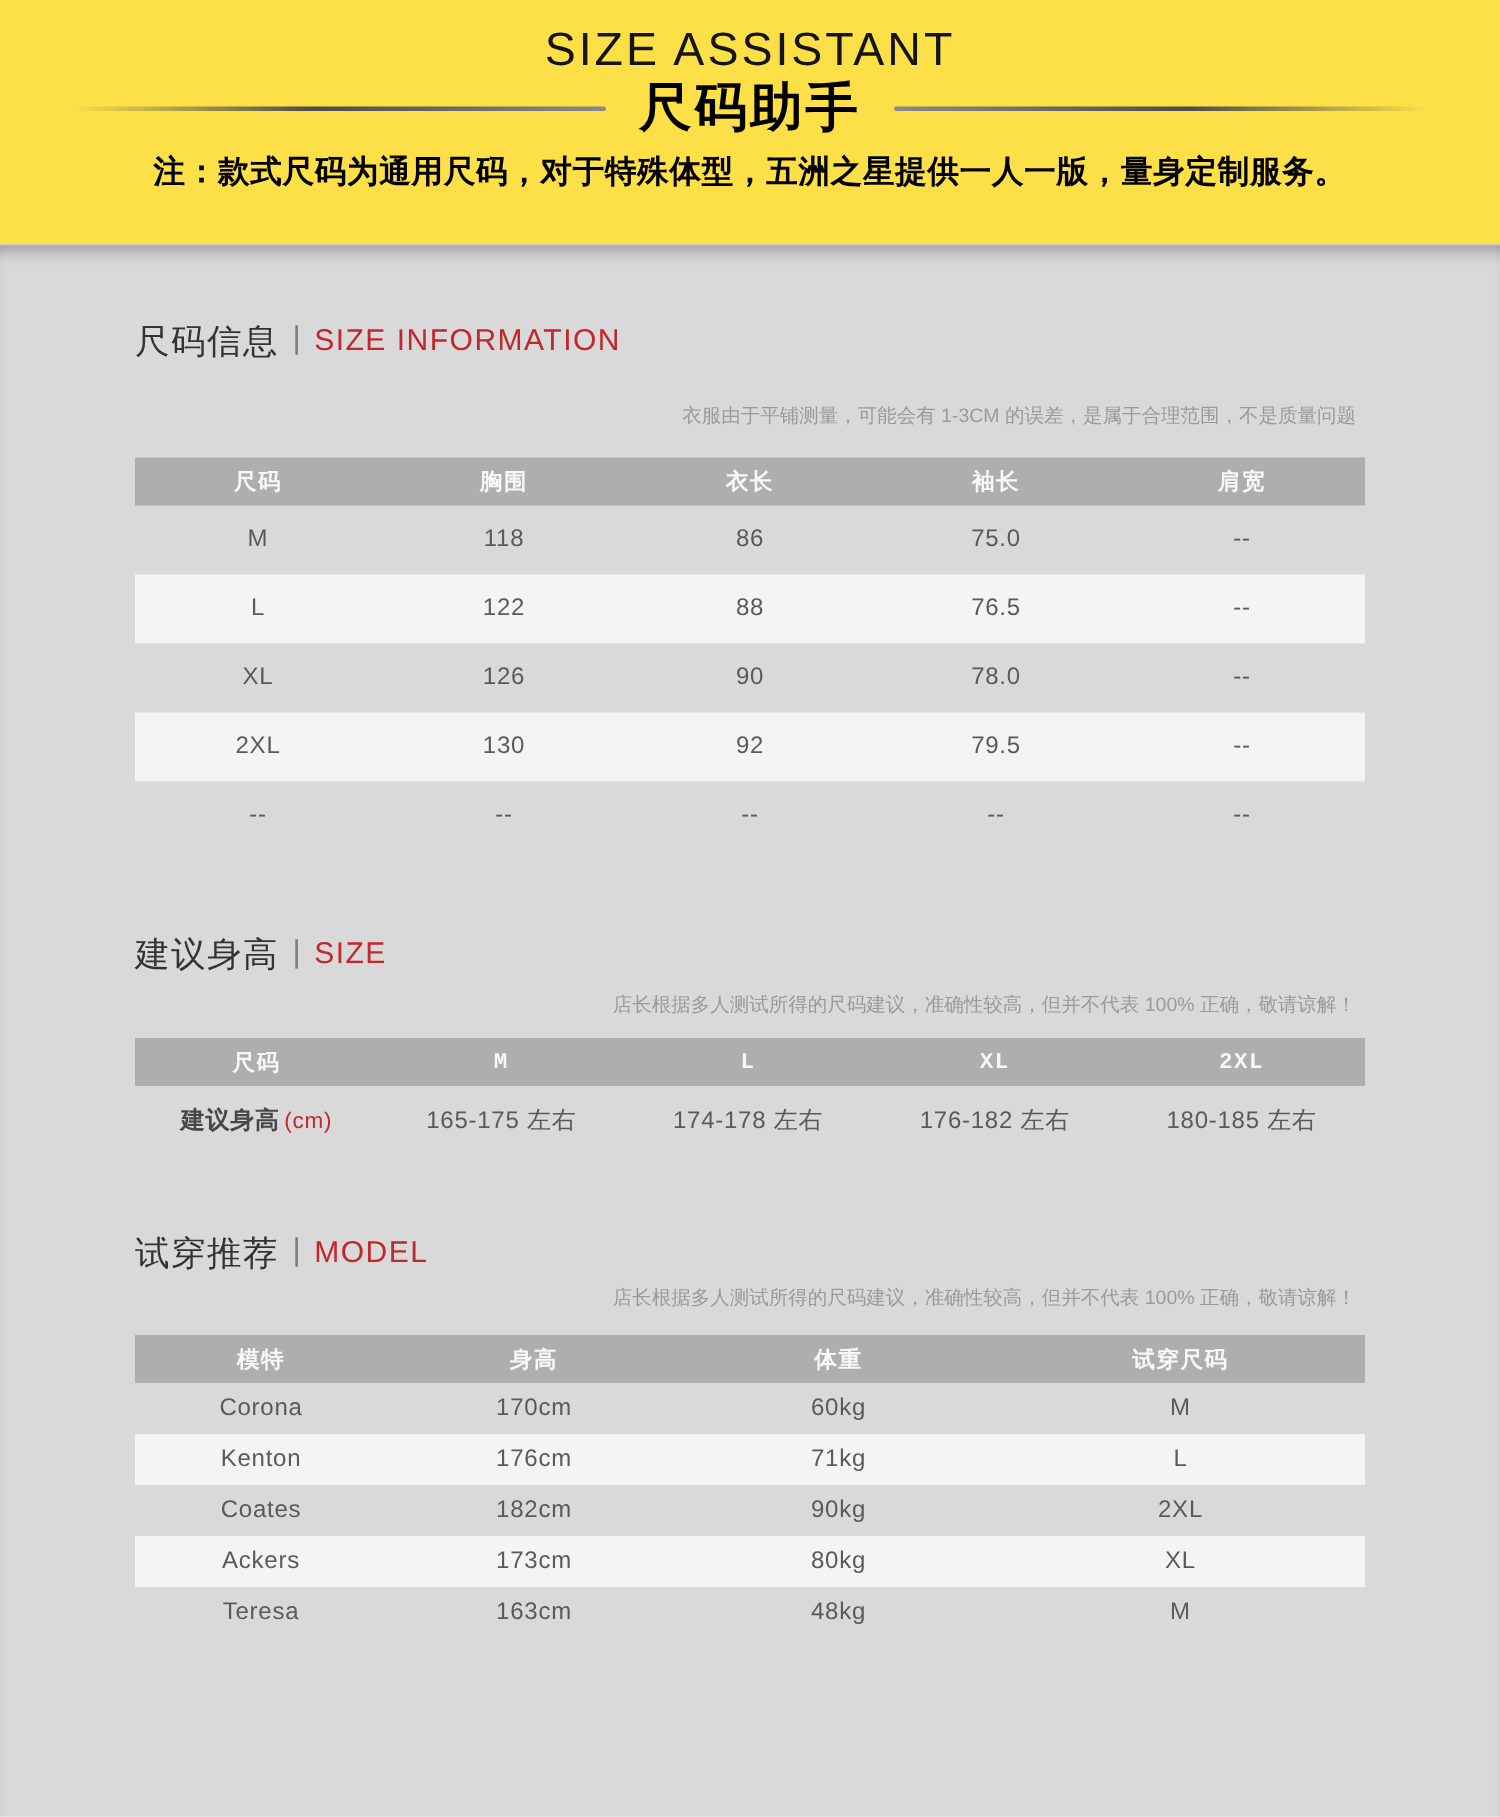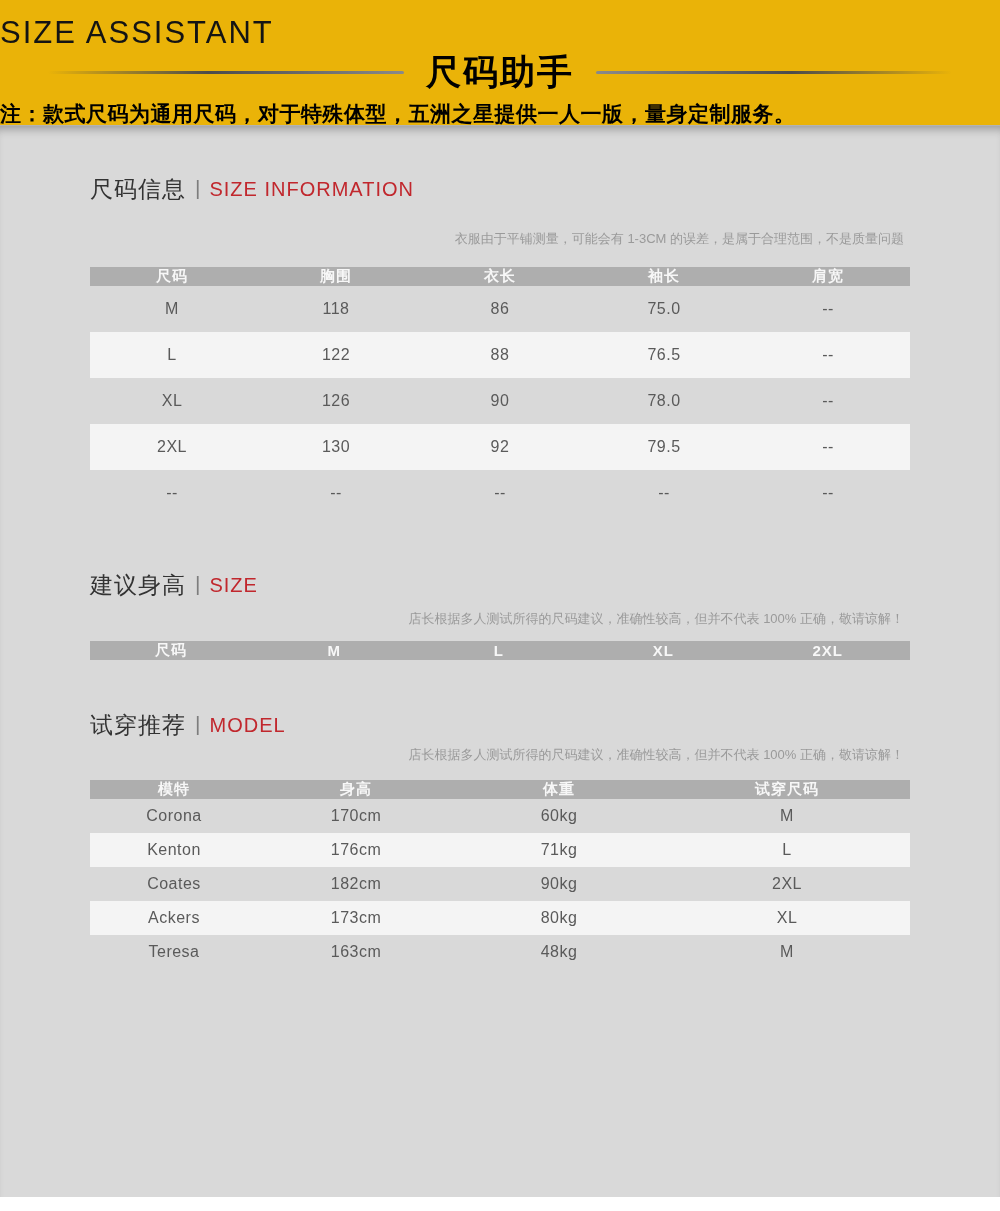--- a/index.html
+++ b/index.html
@@ -3,21 +3,21 @@
 <meta charset="utf-8">
 <style>
   html,body{margin:0;padding:0;}
   body{
     width:1000px;height:1211px;
     background:#ffffff;
     font-family:"Liberation Sans","DejaVu Sans",sans-serif;
     overflow:hidden;
   }
   
-  .page-header{height:125px;background:#eab308;}
+  .page-header{height:163px;background:#fde047;text-align:center;}
   .title-en{
     padding-top:16px;font-size:31px;letter-spacing:2px;
     color:#141414;font-weight:500;line-height:34px;
   }
   .subtitle-row{
     display:flex;align-items:center;justify-content:center;
     margin-top:2px;padding:0 48px;height:40px;
   }
   .hline{flex:1;height:3px;border-radius:2px;}
   .hline.left{background:linear-gradient(to right,rgba(90,90,90,0),#4c4c4c 45%,#8a8a8a 100%);margin-right:22px;}
@@ -45,21 +45,21 @@
   .m1{margin-top:19px;}
   .m2{margin-top:13px;}
   .m3{margin-top:16px;}
 
   
   .tbl{width:100%;}
   .trow{display:grid;align-items:center;text-align:center;}
   .cols5{grid-template-columns:repeat(5,1fr);}
   .cols-advice{grid-template-columns:162px repeat(4,1fr);}
   .cols-model{grid-template-columns:168px 196px 210px 1fr;}
-  .thead{height:19px;background:#aeaeae;}
+  .thead{height:32px;background:#aeaeae;font-family:Liberation Mono, monospace;}
   .thead .hcell{color:#f7f7f7;font-size:15px;font-weight:bold;letter-spacing:1px;}
   .tbody-row{height:46px;background:transparent;}
   .tbody-row.h47{height:34px;}
   .tbody-row.alt{background:#f4f4f4;}
   .cell{font-size:16px;color:#5a5a5a;letter-spacing:0.5px;}
   .row-label{font-size:16px;font-weight:bold;color:#474747;}
   .row-unit{font-size:15px;color:#c1272d;font-weight:normal;margin-left:3px;}
 </style>
 </head>
 <body>
@@ -136,20 +136,29 @@
   <div class="table-note note2">店长根据多人测试所得的尺码建议，准确性较高，但并不代表 100% 正确，敬请谅解！</div>
 
   <div class="tbl m2">
     <div class="trow cols-advice thead">
       <div class="hcell">尺码</div>
       <div class="hcell">M</div>
       <div class="hcell">L</div>
       <div class="hcell">XL</div>
       <div class="hcell">2XL</div>
     </div>
+    <div class="trow cols-advice tbody-row">
+      <div class="cell">
+        <span class="row-label">建议身高</span><span class="row-unit">(cm)</span>
+      </div>
+      <div class="cell">165-175 左右</div>
+      <div class="cell">174-178 左右</div>
+      <div class="cell">176-182 左右</div>
+      <div class="cell">180-185 左右</div>
+    </div>
   </div>
 
   <div class="section-title sec3">
     <span class="zh">试穿推荐</span>
     <span class="bar">|</span>
     <span class="en">MODEL</span>
   </div>
   <div class="table-note note3">店长根据多人测试所得的尺码建议，准确性较高，但并不代表 100% 正确，敬请谅解！</div>
 
   <div class="tbl m3">

